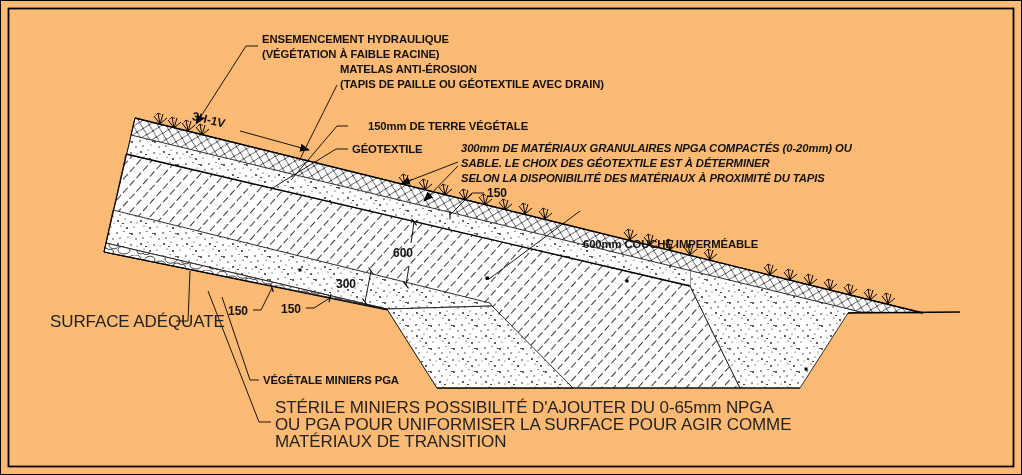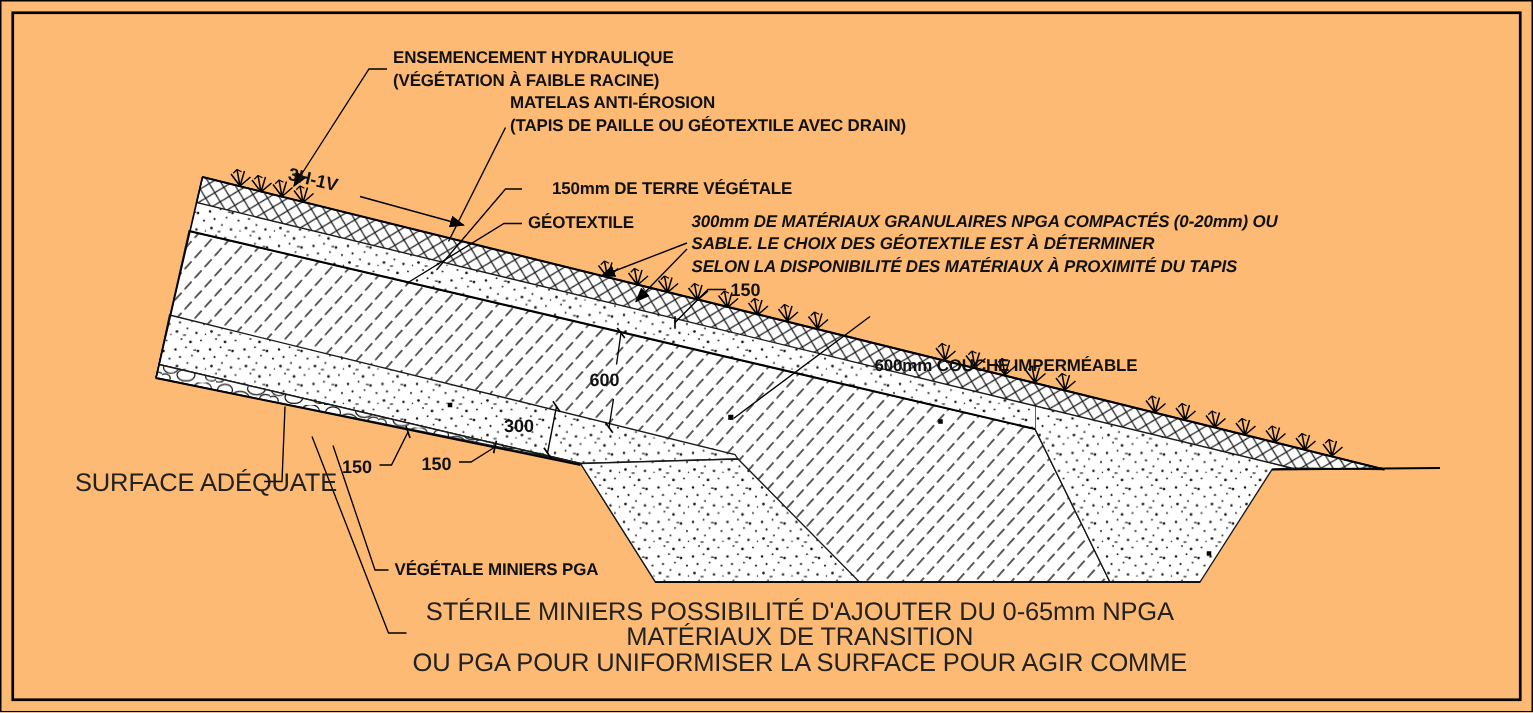--- a/index.html
+++ b/index.html
@@ -160,24 +160,24 @@
   </div>
 
   <div class="lbl" style="left:583px;top:203px;margin-top:34px;">600mm COUCHE IMPERMÉABLE</div>
 
   <div class="lbl rot" style="left:194px;top:109px;">3H-1V</div>
 
   <div class="lbl reg" style="left:50px;top:314px;">SURFACE ADÉQUATE</div>
 
   <div class="lbl" style="left:263px;top:373px;">VÉGÉTALE MINIERS PGA</div>
 
-  <div class="lbl reg para" style="left:275px;top:399px;text-align:center;">
+  <div class="lbl reg para" style="left:275px;top:399px;">
     <div>STÉRILE MINIERS POSSIBILITÉ D'AJOUTER DU 0-65mm NPGA</div>
+    <div>OU PGA POUR UNIFORMISER LA SURFACE POUR AGIR COMME</div>
     <div>MATÉRIAUX DE TRANSITION</div>
-    <div>OU PGA POUR UNIFORMISER LA SURFACE POUR AGIR COMME</div>
   </div>
 
   <div class="dim" style="left:487px;top:186px;">150</div>
   <div class="dim" style="left:393px;top:246px;">600</div>
   <div class="dim" style="left:336px;top:277px;">300</div>
   <div class="dim" style="left:228px;top:304px;">150</div>
   <div class="dim" style="left:281px;top:302px;">150</div>
 
 </div>
 

